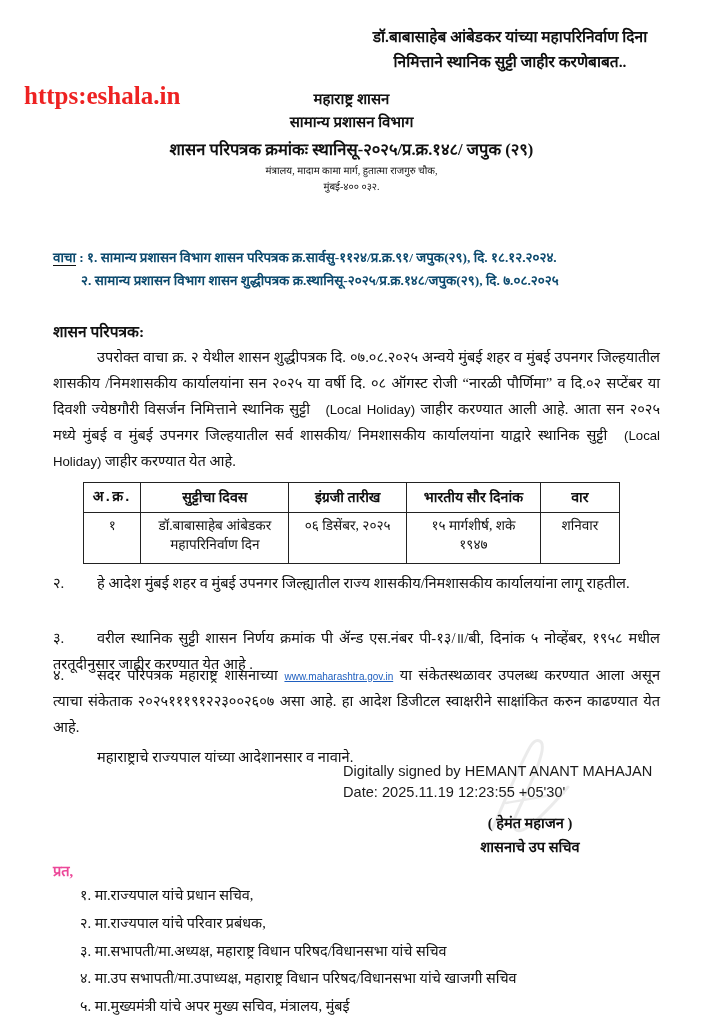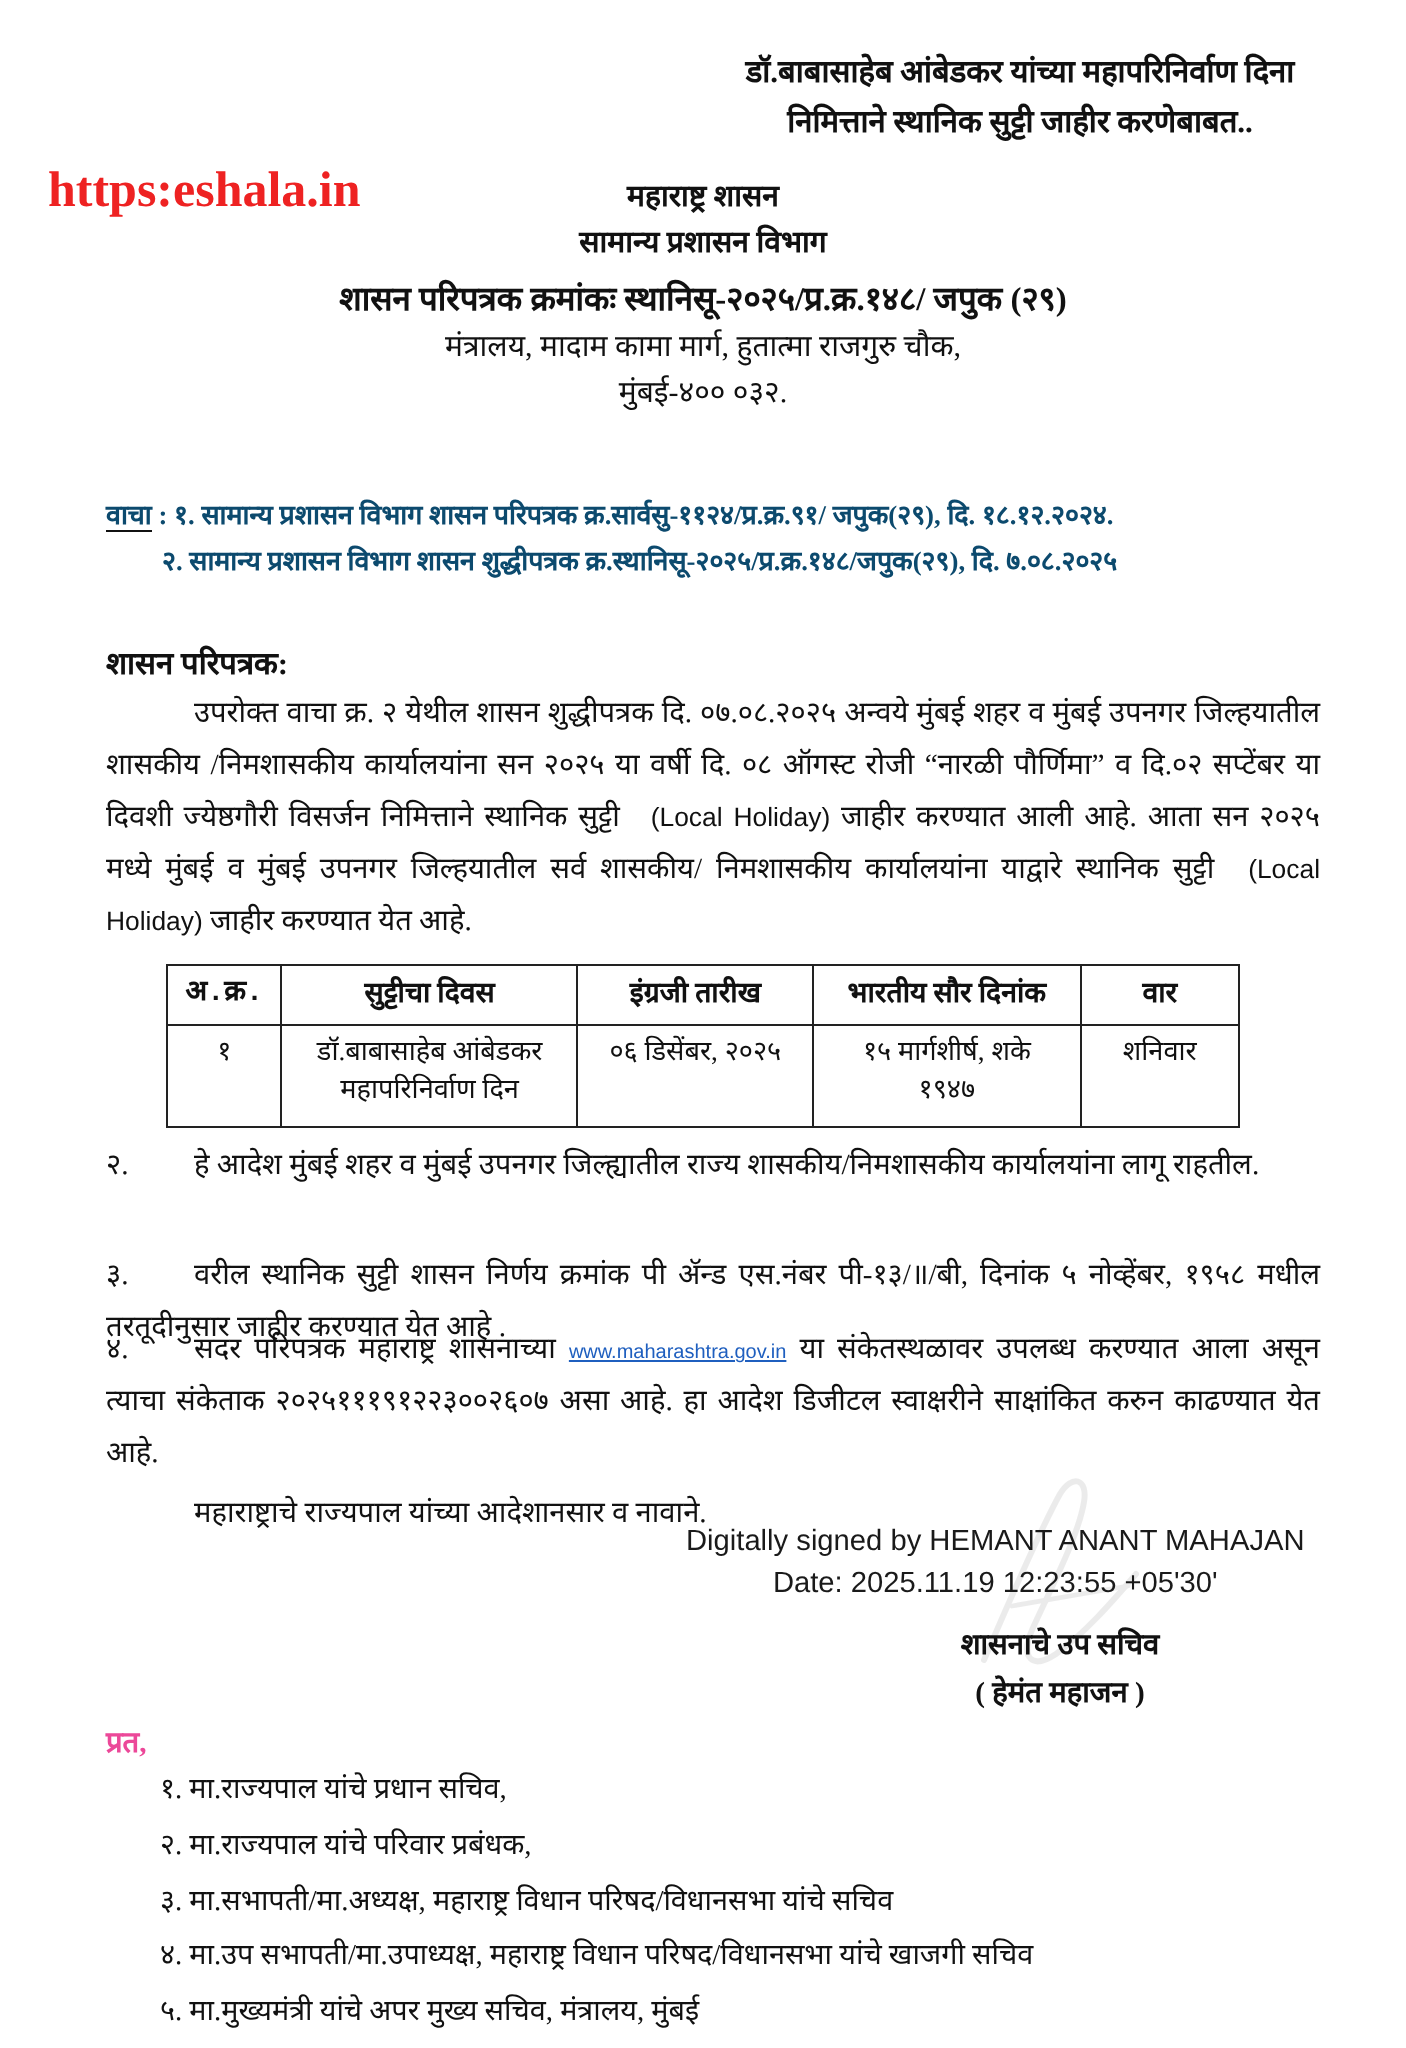--- a/index.html
+++ b/index.html
@@ -65,21 +65,21 @@
     font-weight: 600;
     color: #111;
     white-space: nowrap;
   }
   .letterhead .lh-circular {
     font-size: 16.5px;
     font-weight: 700;
     padding: 2px 0 1px 0;
   }
   .letterhead .lh-addr {
-    font-size: 15px;
+    font-size: 10px;
     font-weight: 500;
   }
   .letterhead .lh-date {
     font-size: 14.5px;
     font-weight: 600;
     padding-top: 6px;
   }
 
   
   .reference {
@@ -199,21 +199,20 @@
   }
   .digital-sig {
     position: absolute;
     top: 761px;
     left: 343px;
     font-family: "Liberation Sans", "DejaVu Sans", sans-serif;
     font-size: 14.6px;
     line-height: 1.42;
     color: #1a1a1a;
     white-space: nowrap;
-    text-align: center;
   }
   .sig-name-block {
     position: absolute;
     top: 812px;
     left: 400px;
     width: 260px;
     text-align: center;
     font-size: 14.6px;
     line-height: 1.62;
     font-weight: 600;
@@ -321,22 +320,22 @@
       <path d="M34 68 L 92 58" fill="none" stroke="#333" stroke-width="2.4" stroke-linecap="round"></path>
     </svg>
   </div>
 
   <div class="digital-sig">
     <div>Digitally signed by HEMANT ANANT MAHAJAN</div>
     <div>Date: 2025.11.19 12:23:55 +05'30'</div>
   </div>
 
   <div class="sig-name-block">
+    <div>( हेमंत महाजन )</div>
     <div>शासनाचे  उप सचिव</div>
-    <div>( हेमंत महाजन )</div>
   </div>
 
   <div class="copy-label">प्रत,</div>
 
   <div class="copy-list">
     <div>१. मा.राज्यपाल यांचे प्रधान सचिव,</div>
     <div>२. मा.राज्यपाल यांचे परिवार प्रबंधक,</div>
     <div>३. मा.सभापती/मा.अध्यक्ष, महाराष्ट्र विधान परिषद/विधानसभा यांचे सचिव</div>
     <div>४. मा.उप सभापती/मा.उपाध्यक्ष, महाराष्ट्र विधान परिषद/विधानसभा यांचे खाजगी सचिव</div>
     <div>५. मा.मुख्यमंत्री यांचे अपर मुख्य सचिव, मंत्रालय, मुंबई</div>

